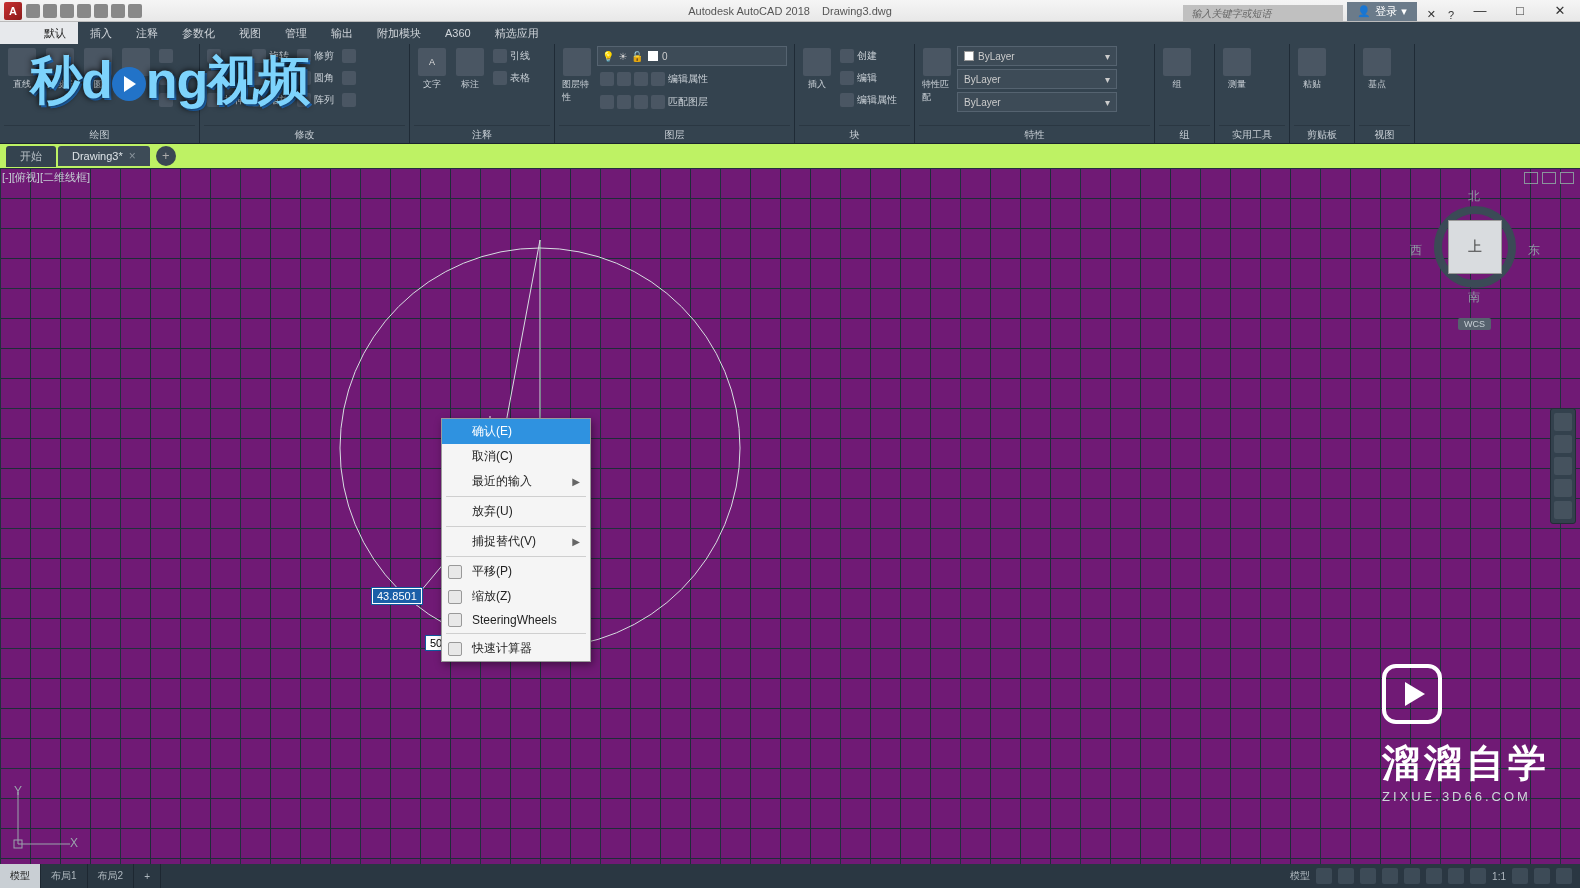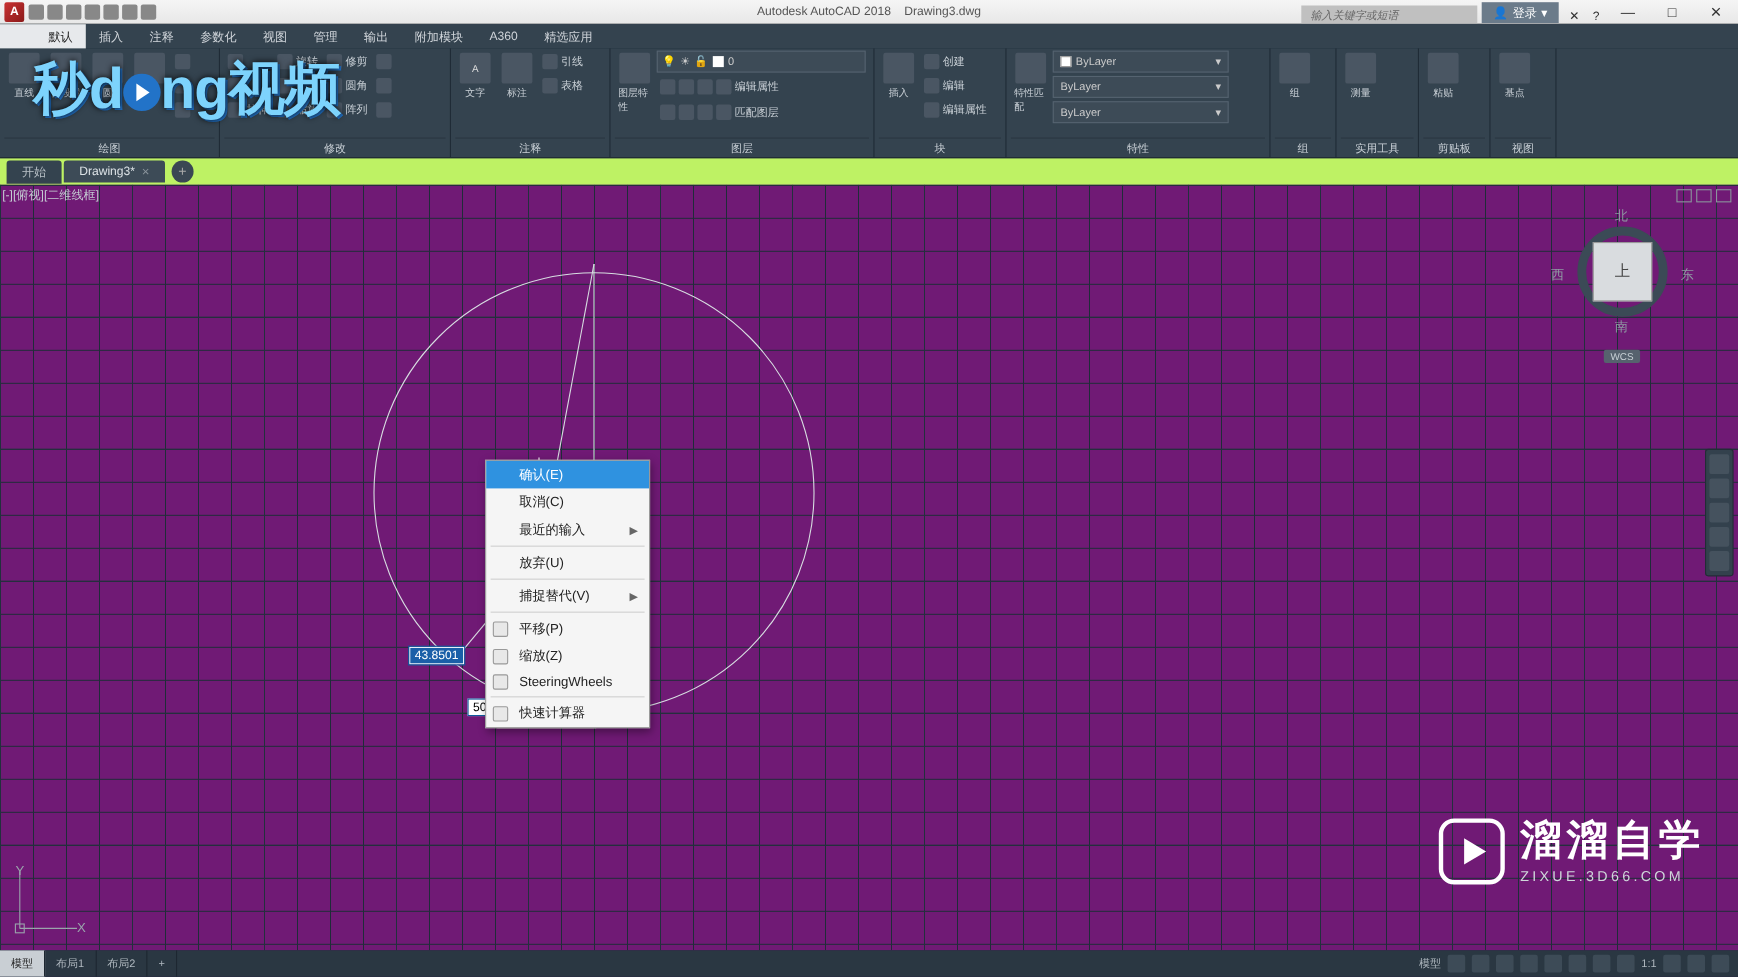--- a/index.html
+++ b/index.html
@@ -78,21 +78,21 @@
   .statusbar { position:absolute; bottom:0; left:0; right:0; height:24px; background:#2a3742; display:flex; align-items:center; font-size:10px; color:#b0b9c0;}
   .status-tabs { display:flex; height:100%;}
   .status-tabs .st { padding:0 10px; display:flex; align-items:center; border-right:1px solid #1d2731;}
   .status-tabs .st.active { background:#c9cfd4; color:#222;}
   .status-right { margin-left:auto; display:flex; align-items:center; gap:6px; padding-right:8px;}
   .sicon { width:16px; height:16px; background:#3d4b57; border-radius:2px;}
   
   .watermark1 { position:absolute; top:46px; left:30px; font-size:52px; font-weight:900; color:#7dd3fc; text-shadow:0 0 6px #000, 2px 2px 0 #2273c8; letter-spacing:-1px; pointer-events:none; z-index:5;}
   .watermark1 .play { display:inline-block; width:34px;height:34px; background:#2273c8; border-radius:50%; vertical-align:middle; position:relative;}
   .watermark1 .play::after { content:""; position:absolute; left:12px; top:9px; border-left:12px solid #fff; border-top:8px solid transparent; border-bottom:8px solid transparent;}
-  .watermark2 { position:absolute; right:30px; bottom:60px; color:#fff; display:flex; align-items:flex-end; gap:14px; pointer-events:none; z-index:6;}
+  .watermark2 { position:absolute; right:30px; bottom:60px; color:#fff; display:flex; align-items:flex-start; gap:14px; pointer-events:none; z-index:6;flex-direction:column;}
   .watermark2 .logo { width:60px;height:60px; border:4px solid #fff; border-radius:14px; display:flex; align-items:center; justify-content:center;}
   .watermark2 .logo::after { content:""; border-left:20px solid #fff; border-top:12px solid transparent; border-bottom:12px solid transparent; margin-left:5px;}
   .watermark2 .txt .zh { font-size:38px; font-weight:700; letter-spacing:4px;}
   .watermark2 .txt .en { font-size:13px; letter-spacing:3px; color:#cfd6da;}
   
   .navbar { position:absolute; right:4px; top:240px; width:26px; background:#33414d; border:1px solid #222d36; border-radius:3px; display:flex; flex-direction:column; gap:4px; padding:4px 0; align-items:center;}
   .navbar div { width:18px; height:18px; background:#45525e; border-radius:2px;}
 </style>
 </head>
 <body>

